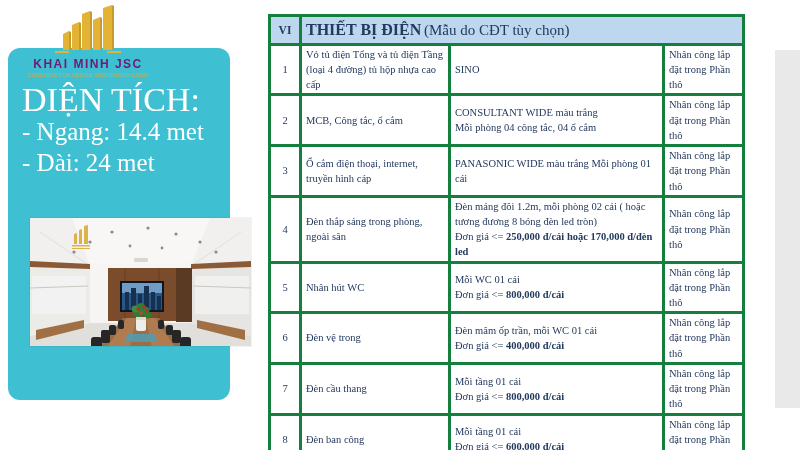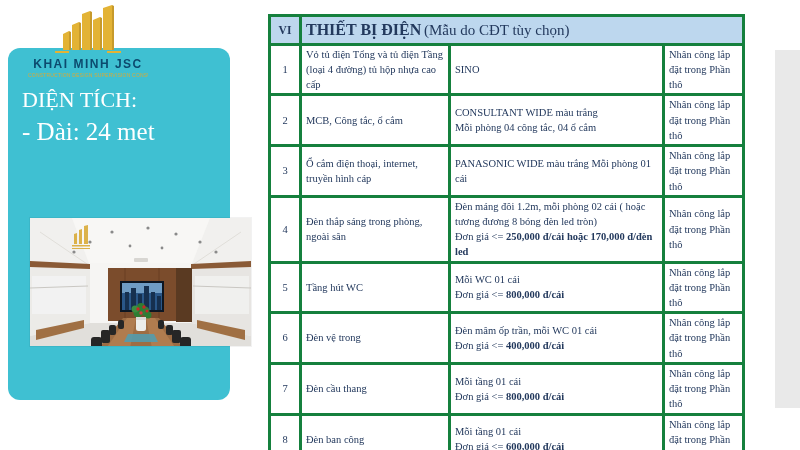--- a/index.html
+++ b/index.html
@@ -3,24 +3,24 @@
 <meta charset="utf-8">
 <style>
   html,body{margin:0;padding:0;}
   body{width:800px;height:450px;background:#ffffff;font-family:"Liberation Serif","DejaVu Serif",serif;overflow:hidden;}
   .slide{position:relative;width:800px;height:450px;background:#fff;}
 
   
   .teal-panel{position:absolute;left:8px;top:48px;width:222px;height:352px;background:#3fc0d2;border-radius:12px;}
   .logo{position:absolute;left:28px;top:4px;width:120px;text-align:center;}
   .logo svg{display:block;margin:0 auto;}
-  .logo-name{font-family:"Liberation Sans",sans-serif;font-weight:bold;font-size:12px;letter-spacing:1.5px;color:#0c4a6e;margin-top:1px;white-space:nowrap;}
+  .logo-name{font-family:"Liberation Sans",sans-serif;font-weight:bold;font-size:12px;letter-spacing:1.5px;color:#701a75;margin-top:1px;white-space:nowrap;}
   .logo-tagline{font-family:"Liberation Sans",sans-serif;font-size:5px;letter-spacing:.2px;color:#d8ab38;margin-top:1px;white-space:nowrap;overflow:hidden;}
   .area-block{position:absolute;left:22px;top:84px;color:#ffffff;}
-  .area-title{font-size:22px;line-height:32px;}
+  .area-title{font-size:34px;line-height:32px;}
   .area-line{font-size:25px;line-height:31px;}
 
   
   .photo{position:absolute;left:30px;top:218px;width:221px;height:128px;background:#f6f5f3;overflow:hidden;box-shadow:0 0 0 1px rgba(0,0,0,.05);}
   .photo svg{position:absolute;left:0;top:0;}
   .photo-caption{position:absolute;left:0;top:134px;width:100%;text-align:center;
     font-family:"Liberation Sans",sans-serif;font-weight:bold;font-size:10.5px;letter-spacing:.4px;color:#2323c8;}
 
   
   .gray-strip{position:absolute;left:775px;top:50px;width:25px;height:358px;background:#e9e9e9;}
@@ -63,20 +63,21 @@
         <polygon points="45,13 47,14 47,46 45,46"></polygon>
         <polygon points="57,1 59,2 59,46 57,46"></polygon>
       </g>
     </svg>
     <div class="logo-name">KHAI MINH JSC</div>
     <div class="logo-tagline">CONSTRUCTION DESIGN SUPERVISION CONSULTANT</div>
   </div>
 
   <div class="area-block">
     <div class="area-title">DIỆN TÍCH:</div>
+    <div class="area-line">- Ngang: 14.4 met</div>
     <div class="area-line">- Dài: 24 met</div>
   </div>
 
   <div class="photo">
     <svg width="221" height="160" viewBox="0 0 221 160">
 
       <polygon points="0,0 221,0 221,45 161,48 60,48 0,45" fill="#f1f0ee"></polygon>
       <polygon points="42,0 180,0 161,48 60,48" fill="#f8f7f5"></polygon>
       <line x1="60" y1="48" x2="10" y2="14" stroke="#e0ded9" stroke-width="1"></line>
       <line x1="161" y1="48" x2="211" y2="14" stroke="#e0ded9" stroke-width="1"></line>
@@ -222,21 +223,21 @@
             <td class="c-no">4</td>
             <td>Đèn thắp sáng trong phòng, ngoài sân</td>
             <td>
               <div><span>Đèn máng đôi 1.2m, mỗi phòng 02 cái ( hoặc tương đương 8 bóng đèn led tròn)</span></div>
               <div><span>Đơn giá &lt;= </span><b>250,000 đ/cái hoặc 170,000 đ/đèn led</b></div>
             </td>
             <td>Nhân công lắp đặt trong Phần thô</td>
           </tr>
           <tr class="r5">
             <td class="c-no">5</td>
-            <td>Tầng hút WC</td>
+            <td>Nhân hút WC</td>
             <td>
               <div><span>Mỗi WC 01 cái</span></div>
               <div><span>Đơn giá &lt;= </span><b>800,000 đ/cái</b></div>
             </td>
             <td>Nhân công lắp đặt trong Phần thô</td>
           </tr>
           <tr class="r6">
             <td class="c-no">6</td>
             <td>Đèn vệ trong</td>
             <td>

